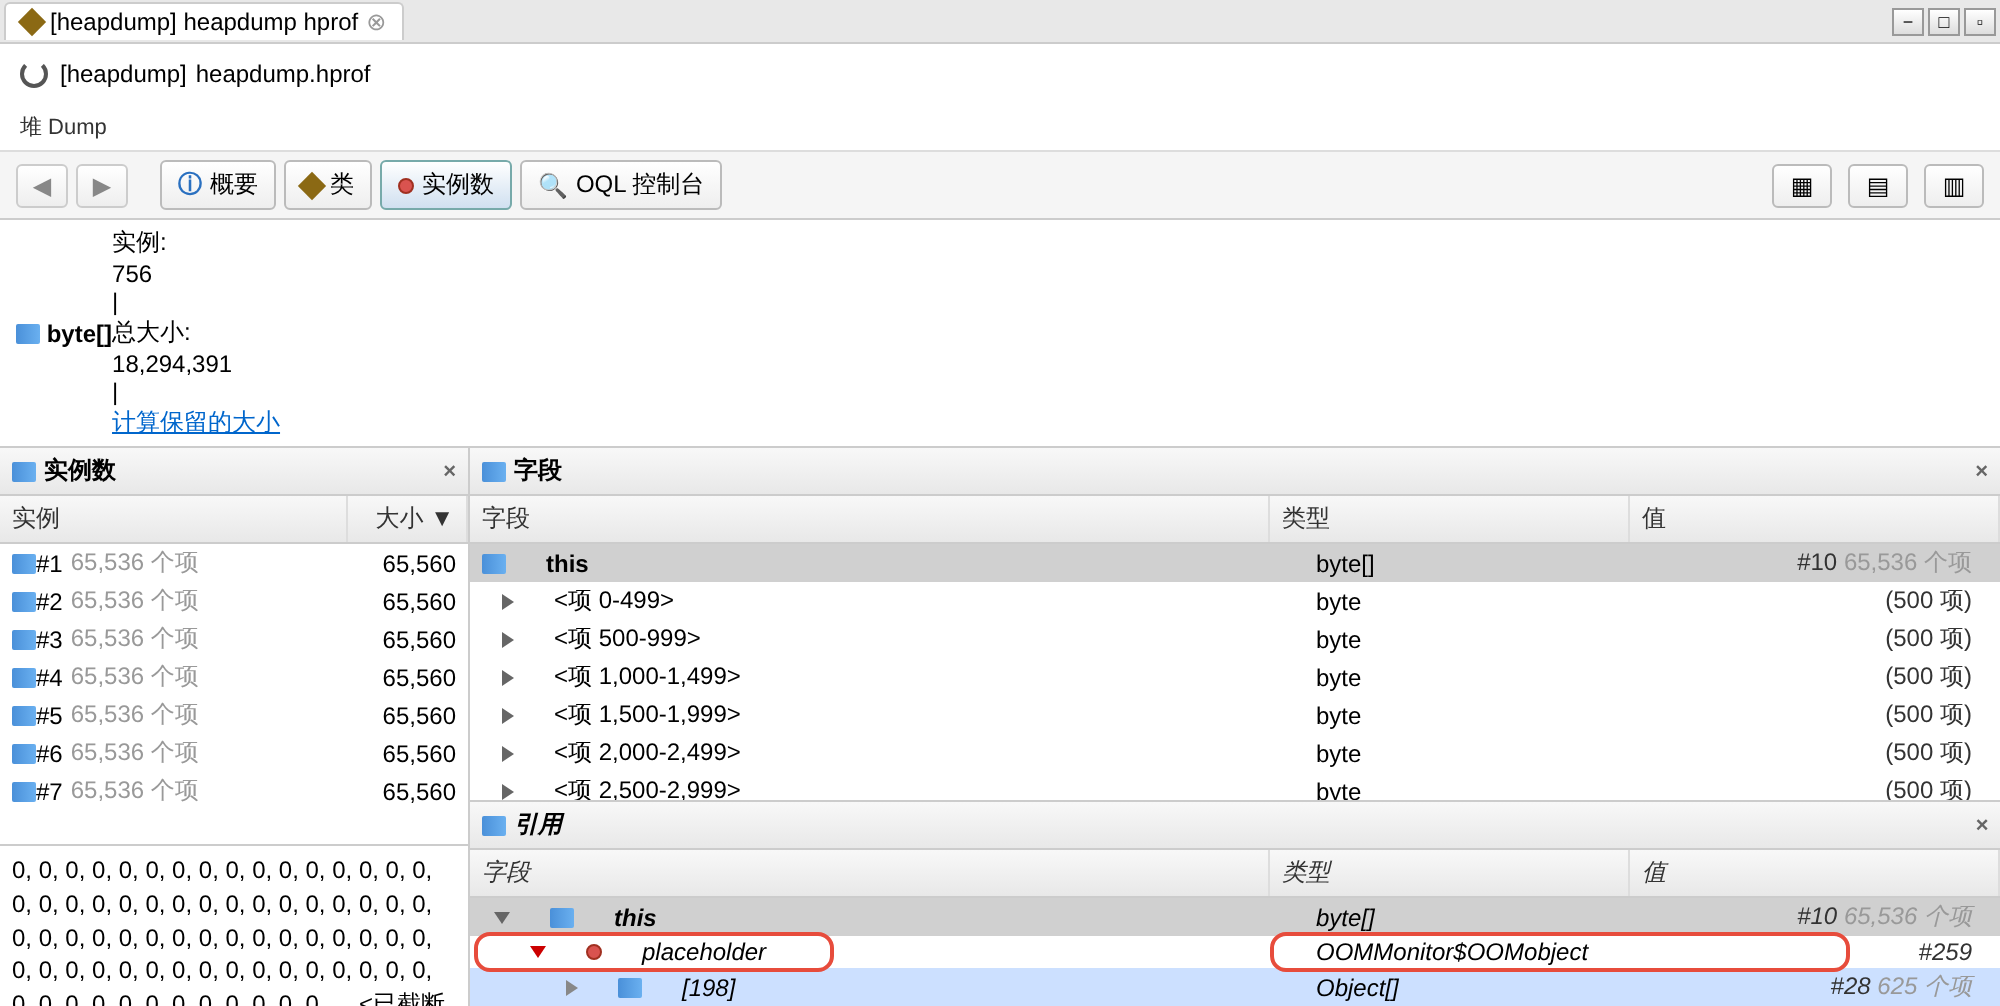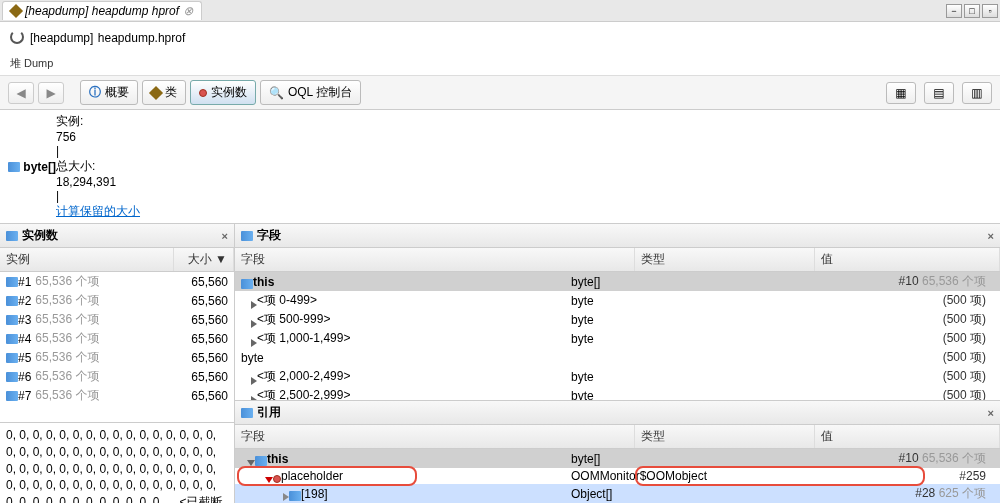--- a/index.html
+++ b/index.html
@@ -1,18 +1,18 @@
 <!DOCTYPE html>
 <html><head>
 <meta charset="utf-8">
 <style>
 * { margin: 0; padding: 0; box-sizing: border-box; font-family: "Segoe UI", Arial, sans-serif; font-size: 12px; }
 body { background: #f0f0f0; width: 1000px; height: 503px; overflow: hidden; display: flex; flex-direction: column; }
 .tab-bar { background: #e8e8e8; height: 22px; display: flex; align-items: center; border-bottom: 1px solid #ccc; position: relative; }
-.tab { background: #fff; border: 1px solid #ccc; border-bottom: none; padding: 2px 8px; display: flex; align-items: center; gap: 4px; border-radius: 3px 3px 0 0; margin-left: 2px; font-style: italic; }
+.tab { background: #fff; border: 1px solid #ccc; border-bottom: none; padding: 2px 8px; display: flex; align-items: center; gap: 4px; border-radius: 3px 3px 0 0; margin-left: 2px; }
 .win-controls { position: absolute; right: 2px; display: flex; gap: 2px; }
 .win-btn { width: 16px; height: 14px; border: 1px solid #999; background: linear-gradient(#fff,#ddd); display: flex; align-items: center; justify-content: center; font-size: 9px; }
 .title-bar { background: #fff; padding: 6px 10px; display: flex; align-items: center; gap: 6px; }
 .title-bar h1 { font-size: 16px; font-weight: normal; }
 .sub-title { padding: 4px 10px; font-size: 11px; color: #333; background: #fff; }
 .toolbar { display: flex; align-items: center; padding: 4px 8px; gap: 4px; background: #f5f5f5; border-top: 1px solid #ddd; border-bottom: 1px solid #ccc; position: relative; }
 .tb-btn { border: 1px solid #bbb; background: linear-gradient(#fff,#eee); padding: 3px 8px; border-radius: 3px; display: flex; align-items: center; gap: 4px; cursor: pointer; }
 .tb-btn.active { background: linear-gradient(#fff,#d0e0f0); border-color: #7aa; }
 .nav-btn { width: 26px; height: 22px; border: 1px solid #ccc; background: linear-gradient(#fff,#eee); border-radius: 3px; display: flex; align-items: center; justify-content: center; color: #888; }
 .tb-right { position: absolute; right: 8px; display: flex; gap: 8px; }
@@ -31,25 +31,25 @@
 .inst-row { display: flex; padding: 1px 6px; align-items: center; cursor: pointer; }
 .inst-row .idx { color: #000; }
 .inst-row .cnt { color: #999; margin-left: 4px; }
 .inst-row .size { margin-left: auto; }
 .bot-left { border-top: 1px solid #ccc; }
 .arr-header { background: linear-gradient(#f8f8f8,#e8e8e8); padding: 3px 6px; border-bottom: 1px solid #ccc; }
 .arr-body { background: #fff; padding: 4px 6px; height: 80px; overflow: hidden; line-height: 1.4; word-break: break-all; }
 .field-list { background: #fff; flex: 1; overflow: auto; }
 .field-row { display: flex; padding: 1px 6px; align-items: center; }
 .field-row.sel { background: #d0d0d0; }
-.fc-field { width: 330px; display: flex; align-items: flex-end; gap: 0; padding-left: var(--ind,0); }
+.fc-field { width: 417px; display: flex; align-items: center; gap: 20px; padding-left: var(--ind,0); }
 .fc-type { width: 180px; }
 .fc-val { flex: 1; text-align: right; padding-right: 8px; color: #333; }
 .fc-val .gray { color: #999; }
-.ref-box { border-top: 1px solid #ccc; }
+.ref-box { border-top: 1px solid #ccc; font-style: italic; }
 .ref-body { background: #fff; }
 .ref-row { display: flex; padding: 1px 6px; align-items: center; }
 .ref-row.sel { background: #d0d0d0; }
 .ref-row.hl { background: #cce0ff; }
 .tri { display: inline-block; width: 0; height: 0; border-style: solid; }
 .tri.r { border-width: 4px 0 4px 6px; border-color: transparent transparent transparent #666; }
 .tri.d { border-width: 6px 4px 0 4px; border-color: #666 transparent transparent transparent; }
 .tri.rd { border-width: 6px 4px 0 4px; border-color: #c00 transparent transparent transparent; }
 .tri.rr { border-width: 4px 0 4px 6px; border-color: transparent transparent transparent #888; }
 .anno { border: 2px solid #e74c3c; border-radius: 8px; position: absolute; pointer-events: none; }
@@ -220,20 +220,21 @@
           <div class="fc-field" style="--ind:10px"><span class="tri r"></span> &lt;项 500-999&gt;</div>
           <div class="fc-type">byte</div>
           <div class="fc-val">(500 项)</div>
         </div>
         <div class="field-row">
           <div class="fc-field" style="--ind:10px"><span class="tri r"></span> &lt;项 1,000-1,499&gt;</div>
           <div class="fc-type">byte</div>
           <div class="fc-val">(500 项)</div>
         </div>
         <div class="field-row">
+          <div class="fc-field" style="--ind:10px"><span class="tri r"></span> &lt;项 1,500-1,999&gt;</div>
           <div class="fc-type">byte</div>
           <div class="fc-val">(500 项)</div>
         </div>
         <div class="field-row">
           <div class="fc-field" style="--ind:10px"><span class="tri r"></span> &lt;项 2,000-2,499&gt;</div>
           <div class="fc-type">byte</div>
           <div class="fc-val">(500 项)</div>
         </div>
         <div class="field-row">
           <div class="fc-field" style="--ind:10px"><span class="tri r"></span> &lt;项 2,500-2,999&gt;</div>

